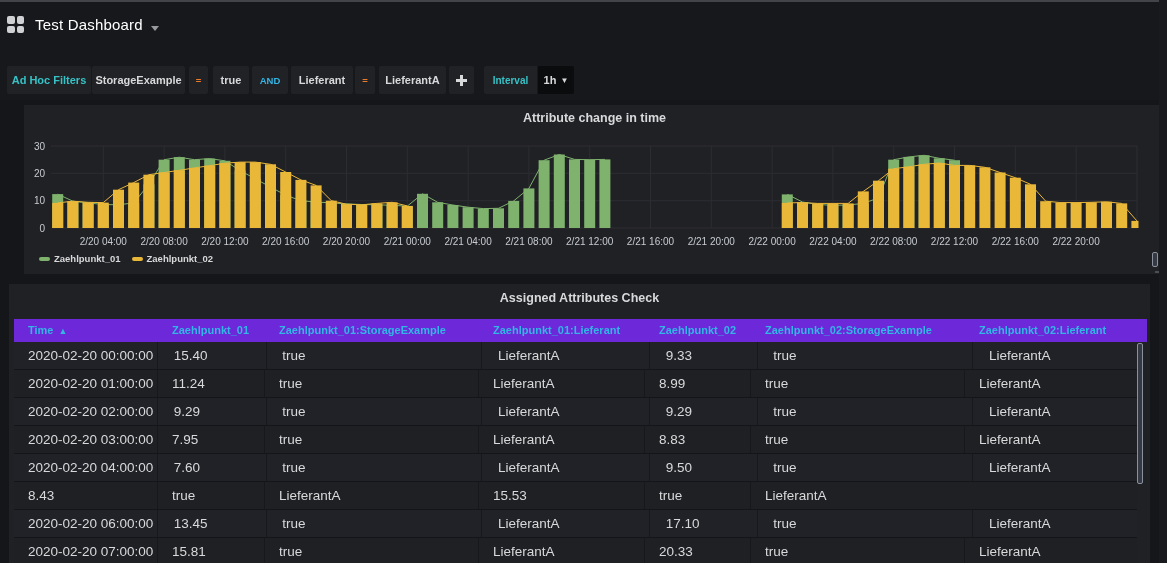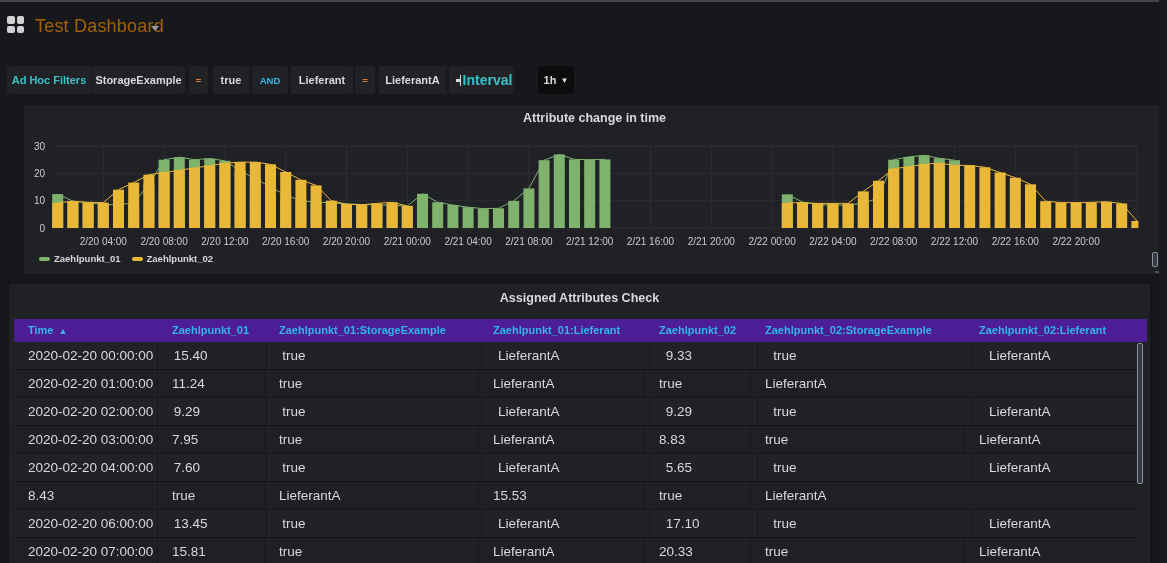--- a/index.html
+++ b/index.html
@@ -1,33 +1,33 @@
 <!DOCTYPE html>
 <html><head><meta charset="utf-8"><style>
 * { margin:0; padding:0; box-sizing:border-box; }
 body { width:1167px; height:563px; overflow:hidden; position:relative;
   background:#15161a; font-family:"Liberation Sans",sans-serif; }
 .topline { position:absolute; left:0; top:0; width:1167px; height:2px; background:#43444a; }
 .navbar { position:absolute; left:0; top:2px; width:1167px; height:98px; background:#17181b; }
 .gicon { position:absolute; left:7px; top:16px; width:17px; height:17px; }
 .gicon div { position:absolute; width:7.5px; height:7.5px; background:#d0d1d3; border-radius:2px; }
-.title { position:absolute; left:35px; top:16px; font-size:18px; color:#a16207; letter-spacing:0.2px; }
+.title { position:absolute; left:35px; top:16px; font-size:15px; color:#ffffff; letter-spacing:0.2px; }
 .tcaret { position:absolute; left:151px; top:26px; width:0; height:0;
   border-left:4.5px solid transparent; border-right:4.5px solid transparent; border-top:5px solid #97999c; }
 .fbox { position:absolute; top:66px; height:28px; background:#202226; border-radius:2px;
   color:#d8d9da; font-size:11px; font-weight:bold; display:flex; align-items:center; justify-content:center; }
 .teal { color:#36c2c6; } .blue { color:#33b5e5; } .orange { color:#ee7b26; font-size:9.5px; }
 .panel { position:absolute; background:#202125; }
 .ptitle { position:absolute; width:100%; text-align:center; font-size:12.5px; font-weight:bold; color:#d8d9da; }
 .ax { font-family:"Liberation Sans",sans-serif; font-size:10px; fill:#c7cbd1; }
 .legend { position:absolute; top:148px; left:15px; font-size:9.5px; font-weight:bold; color:#d8d9da;
   display:flex; align-items:center; }
 .licon { width:11px; height:4px; border-radius:2px; margin-right:4px; }
 .thumb { position:absolute; width:6px; background:#343944; border:1px solid #8b919c; border-radius:2px; }
-.thead { position:absolute; left:5px; top:35px; width:1133px; height:23px; background:#4c1d95; display:flex; }
+.thead { position:absolute; left:5px; top:35px; width:1133px; height:23px; background:#6d28d9; display:flex; }
 .hc { font-size:11px; font-weight:bold; color:#33b5e5; padding-left:14px; line-height:23px;
   white-space:nowrap; overflow:hidden; }
 .sort { font-size:9px; position:relative; top:-0.5px; margin-left:2px; }
 .tbody { position:absolute; left:5px; top:58px; width:1123px; }
 .tr { position:relative; width:1123px; height:28px; display:flex; border-bottom:1px solid #141519; }
 .tr.odd { background:#212227;justify-content:space-between; } .tr.even { background:#1e2024; }
 .tc { font-size:13.5px; color:#d8d9da; padding-left:14px; line-height:27px; border-right:1px solid #17181c;
   white-space:nowrap; overflow:hidden; }
 .tc:last-child { border-right:none; }
 .tr>div:nth-child(1),.thead>div:nth-child(1){width:144px}.tr>div:nth-child(2),.thead>div:nth-child(2){width:107px}.tr>div:nth-child(3),.thead>div:nth-child(3){width:214px}.tr>div:nth-child(4),.thead>div:nth-child(4){width:166px}.tr>div:nth-child(5),.thead>div:nth-child(5){width:106px}.tr>div:nth-child(6),.thead>div:nth-child(6){width:214px}.tr>div:nth-child(7),.thead>div:nth-child(7){width:162px}
@@ -51,21 +51,21 @@
 <div class="fbox" style="left:213px;width:36px">true</div>
 <div class="fbox blue" style="left:252px;width:36px;font-size:9.5px">AND</div>
 <div class="fbox" style="left:291px;width:62px">Lieferant</div>
 <div class="fbox orange" style="left:355px;width:20px">=</div>
 <div class="fbox" style="left:379px;width:67px">LieferantA</div>
 <div class="fbox" style="left:449px;width:25px">
     <svg width="11" height="11">
       <path d="M5.5 0 V11 M0 5.5 H11" stroke="#d8d9da" stroke-width="3"></path>
     </svg>
   </div>
-<div class="fbox teal" style="left:461px;width:53px;font-size:14px;border-radius:2px 0 0 2px">Interval</div>
+<div class="fbox teal" style="left:484px;width:53px;font-size:10px;border-radius:2px 0 0 2px">Interval</div>
 <div class="fbox" style="left:538px;width:36px;background:#0b0c0e;border-radius:0 2px 2px 0">1h <span style="font-size:8px;margin-left:4px">▼</span></div>
 
 <div class="panel" style="left:24px;top:105px;width:1141px;height:169px">
   <div class="ptitle" style="top:6px">Attribute change in time</div>
   <svg width="1141" height="169" style="position:absolute;left:0;top:0">
       <line x1="27.0" y1="41.0" x2="1113.0" y2="41.0" stroke="#2c2d32" stroke-width="1"></line>
       <line x1="27.0" y1="68.3" x2="1113.0" y2="68.3" stroke="#2c2d32" stroke-width="1"></line>
       <line x1="27.0" y1="95.7" x2="1113.0" y2="95.7" stroke="#2c2d32" stroke-width="1"></line>
       <line x1="27.0" y1="123.0" x2="1113.0" y2="123.0" stroke="#2c2d32" stroke-width="1"></line>
       <line x1="79.3" y1="41" x2="79.3" y2="123.0" stroke="#2c2d32" stroke-width="1"></line>
@@ -236,20 +236,21 @@
         <div class="tc">LieferantA</div>
         <div class="tc">9.33</div>
         <div class="tc">true</div>
         <div class="tc">LieferantA</div>
       </div>
       <div class="tr even">
         <div class="tc">2020-02-20 01:00:00</div>
         <div class="tc">11.24</div>
         <div class="tc">true</div>
         <div class="tc">LieferantA</div>
+        <div class="tc">8.99</div>
         <div class="tc">true</div>
         <div class="tc">LieferantA</div>
       </div>
       <div class="tr odd">
         <div class="tc">2020-02-20 02:00:00</div>
         <div class="tc">9.29</div>
         <div class="tc">true</div>
         <div class="tc">LieferantA</div>
         <div class="tc">9.29</div>
         <div class="tc">true</div>
@@ -262,21 +263,21 @@
         <div class="tc">LieferantA</div>
         <div class="tc">8.83</div>
         <div class="tc">true</div>
         <div class="tc">LieferantA</div>
       </div>
       <div class="tr odd">
         <div class="tc">2020-02-20 04:00:00</div>
         <div class="tc">7.60</div>
         <div class="tc">true</div>
         <div class="tc">LieferantA</div>
-        <div class="tc">5.65</div>
+        <div class="tc">9.50</div>
         <div class="tc">true</div>
         <div class="tc">LieferantA</div>
       </div>
       <div class="tr even">
         <div class="tc">8.43</div>
         <div class="tc">true</div>
         <div class="tc">LieferantA</div>
         <div class="tc">15.53</div>
         <div class="tc">true</div>
         <div class="tc">LieferantA</div>

